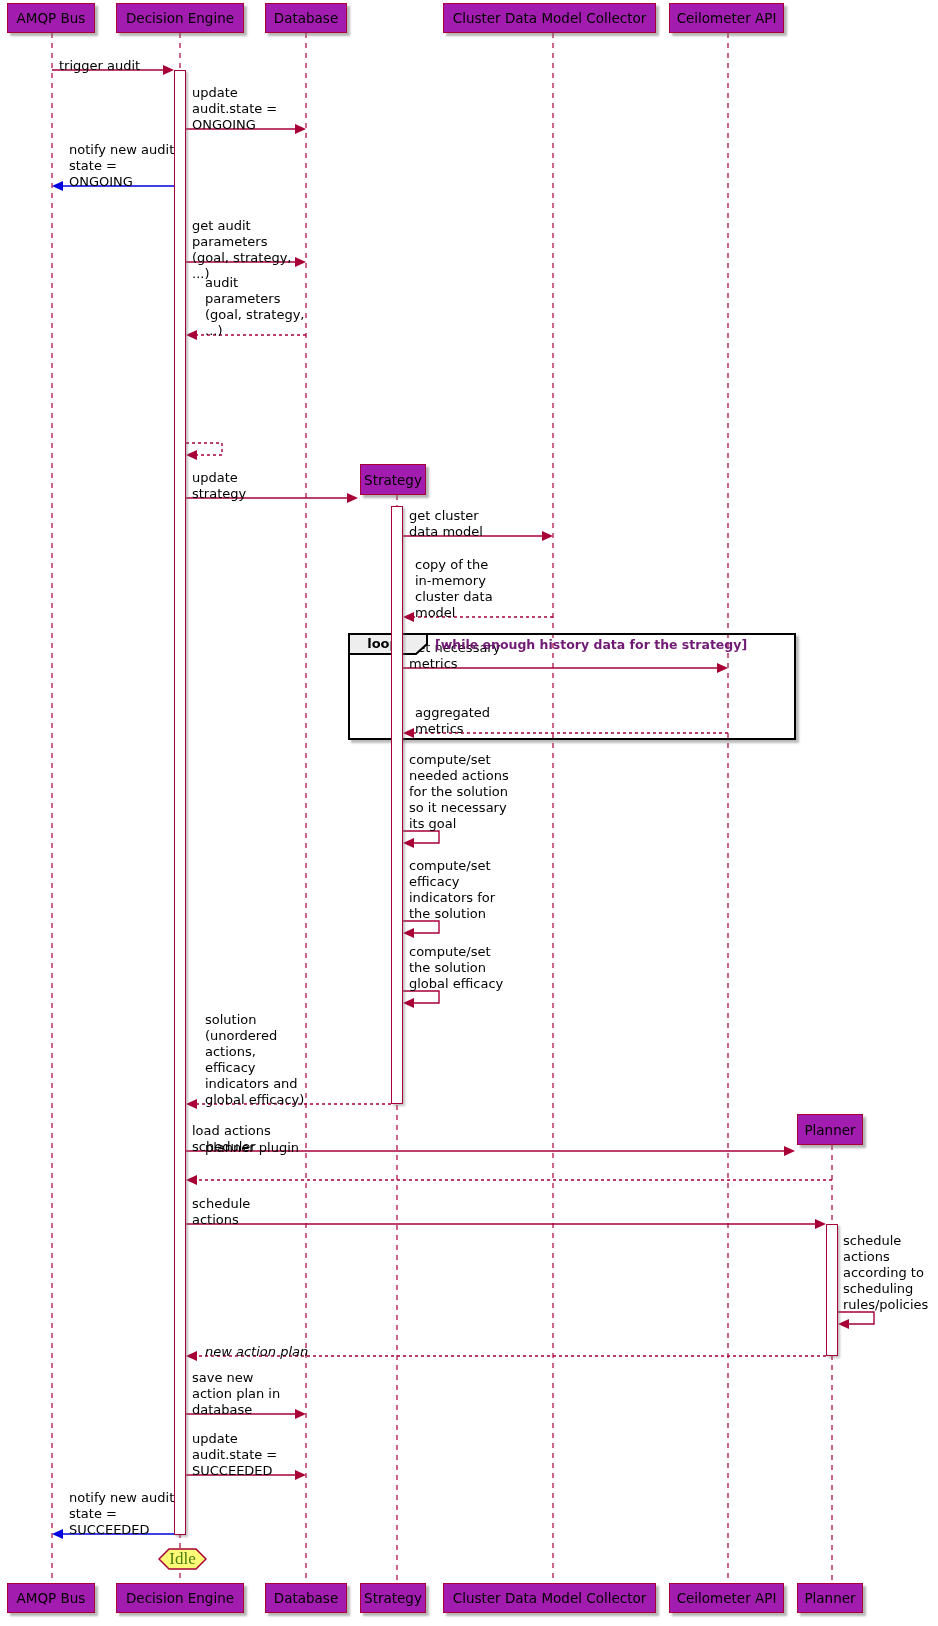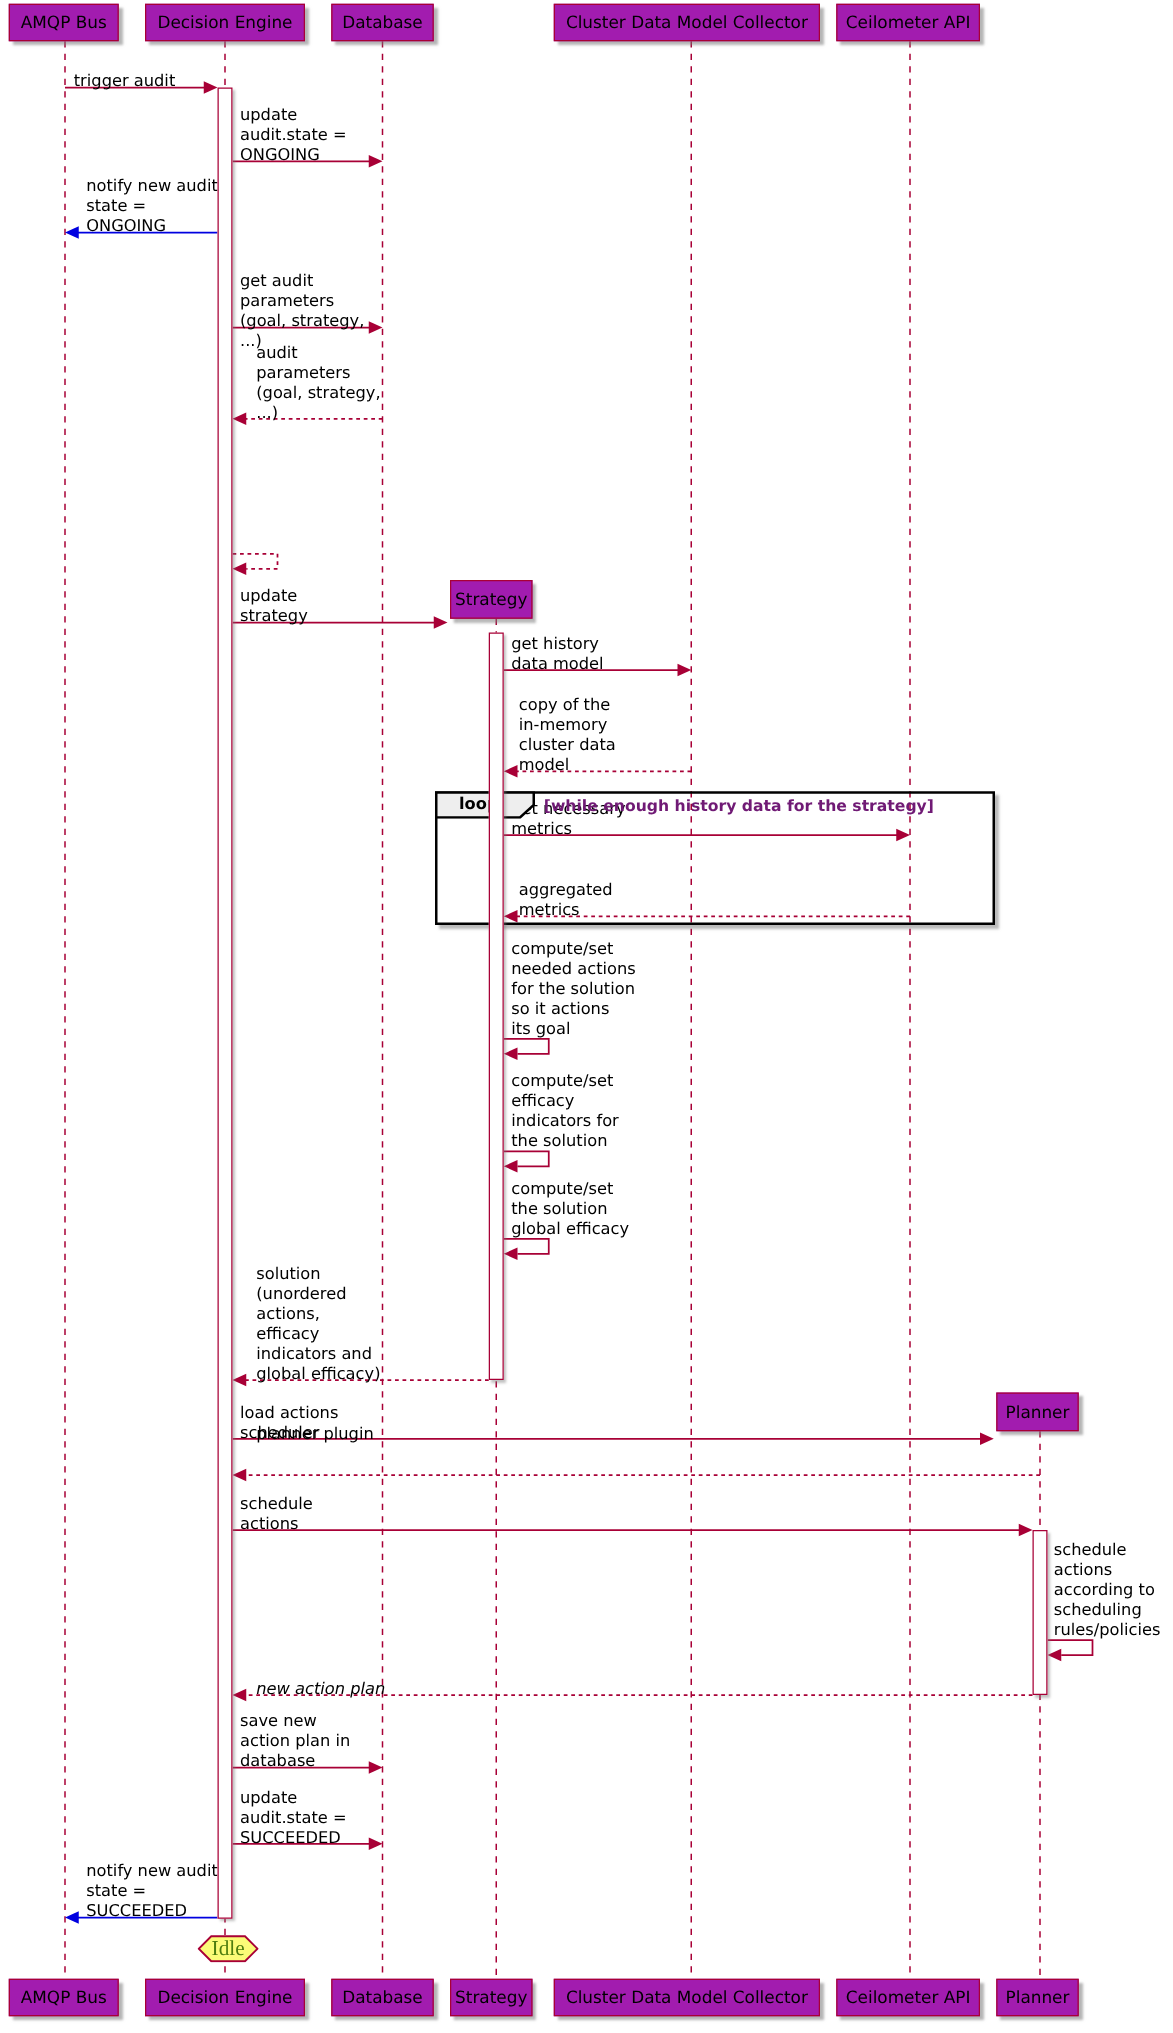--- a/index.html
+++ b/index.html
@@ -139,42 +139,42 @@
       <div>audit</div>
       <div>parameters</div>
       <div>(goal, strategy,</div>
       <div>...)</div>
     </div>
     <div class="msg-label" style="left: 192px; top: 470px;">
       <div>update</div>
       <div>strategy</div>
     </div>
     <div class="msg-label" style="left: 409px; top: 508px;">
-      <div>get history</div>
+      <div>get cluster</div>
       <div>data model</div>
     </div>
     <div class="msg-label" style="left: 415px; top: 557px;">
       <div>copy of the</div>
       <div>in-memory</div>
       <div>cluster data</div>
       <div>model</div>
     </div>
     <div class="msg-label" style="left: 409px; top: 640px;">
       <div>get necessary</div>
       <div>metrics</div>
     </div>
     <div class="msg-label" style="left: 415px; top: 705px;">
       <div>aggregated</div>
       <div>metrics</div>
     </div>
     <div class="msg-label" style="left: 409px; top: 752px;">
       <div>compute/set</div>
       <div>needed actions</div>
       <div>for the solution</div>
-      <div>so it actions</div>
+      <div>so it necessary</div>
       <div>its goal</div>
     </div>
     <div class="msg-label" style="left: 409px; top: 858px;">
       <div>compute/set</div>
       <div>efficacy</div>
       <div>indicators for</div>
       <div>the solution</div>
     </div>
     <div class="msg-label" style="left: 409px; top: 944px;">
       <div>compute/set</div>

